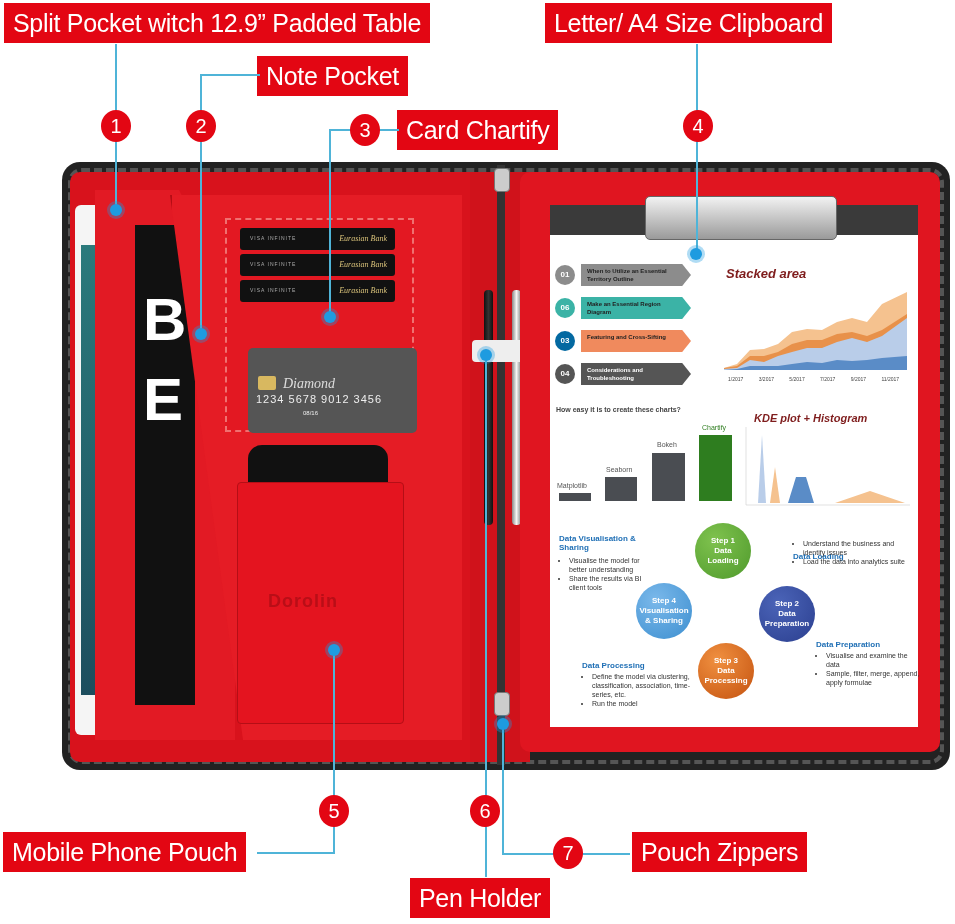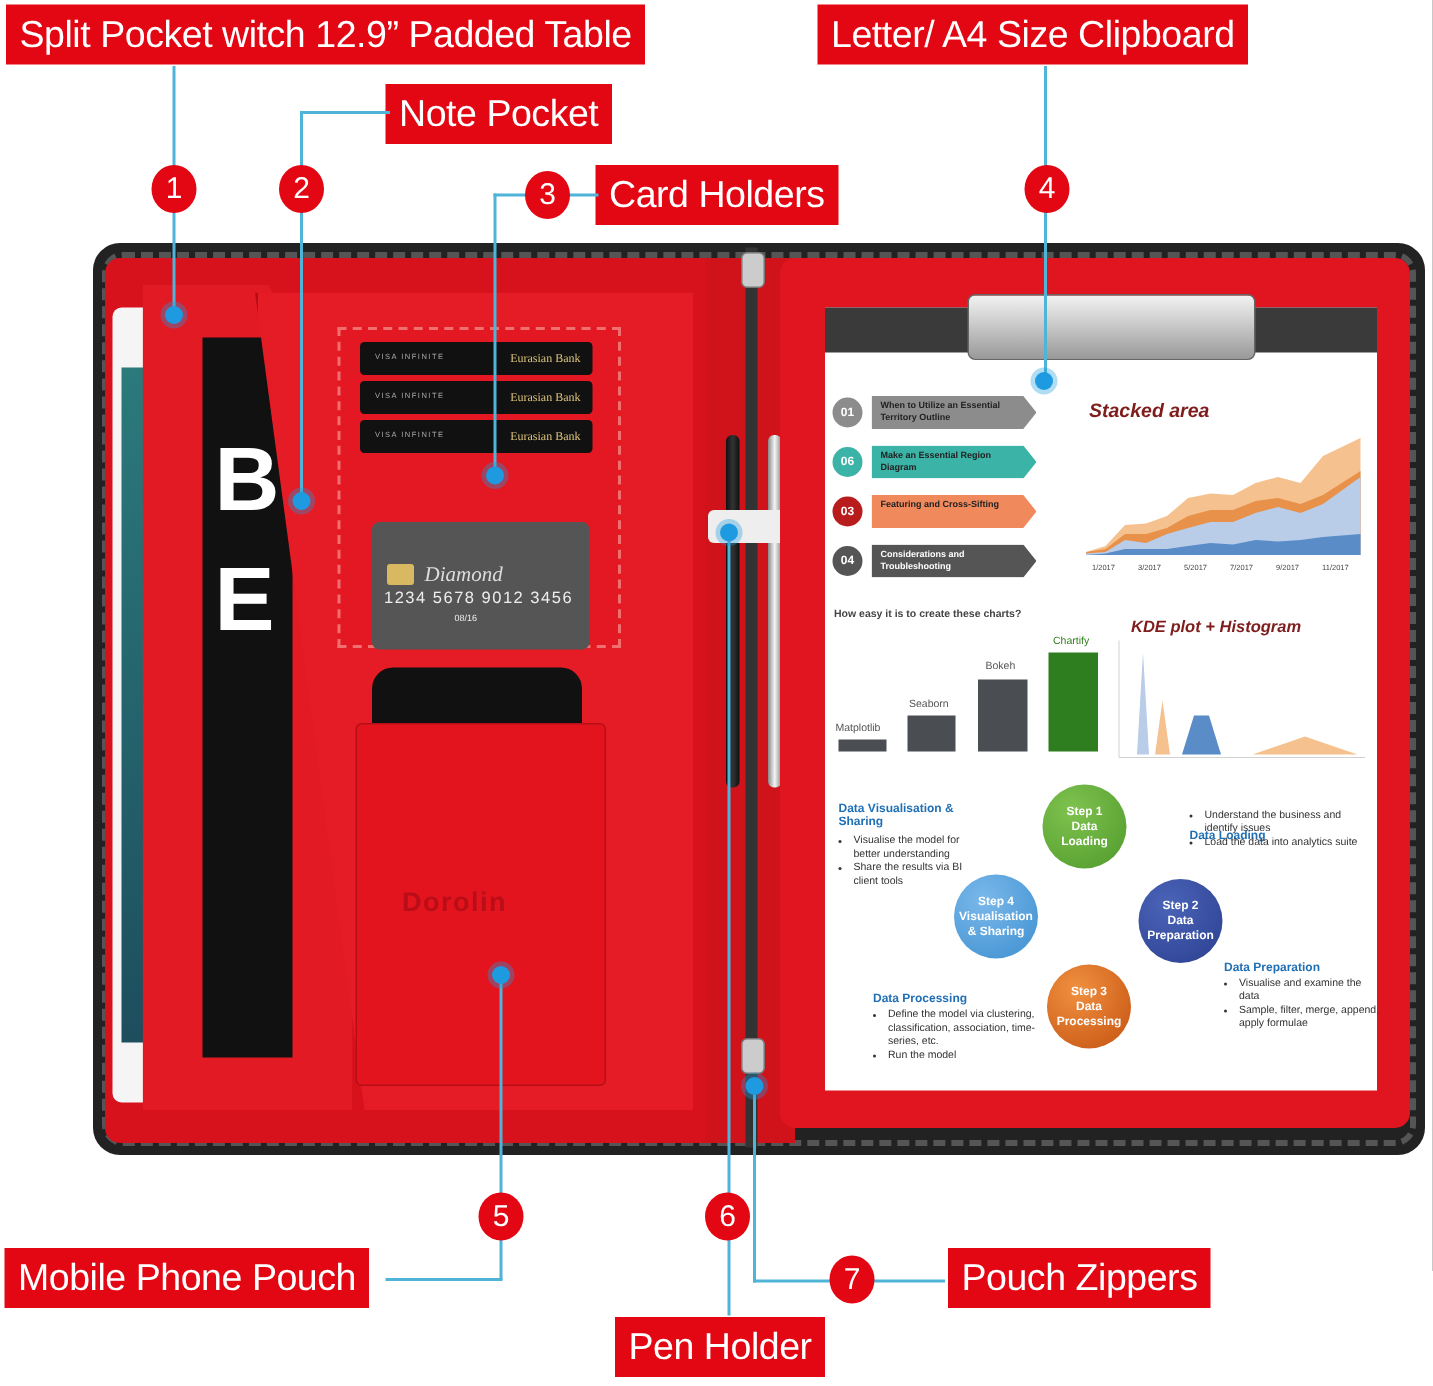--- a/index.html
+++ b/index.html
@@ -13,23 +13,23 @@
   .zip-edge{position:absolute;inset:6px;border:4px dashed #555;border-radius:14px;}
   .left-inner{position:absolute;left:70px;top:172px;width:430px;height:590px;background:#d8121c;border-radius:10px;}
   .tablet{position:absolute;left:75px;top:205px;width:40px;height:530px;background:#f5f5f5;border-radius:6px;overflow:hidden;}
   .tablet .screen{position:absolute;left:6px;top:40px;right:0;bottom:40px;background:linear-gradient(#2b7a7c,#1d4e5e);}
   .split-pocket{position:absolute;left:95px;top:190px;width:140px;height:550px;background:#e21a24;clip-path:polygon(0 0,60% 0,100% 20%,100% 100%,0 100%);}
   .book{position:absolute;left:135px;top:225px;width:60px;height:480px;background:#111;}
   .book span{position:absolute;color:#fff;font-weight:bold;font-size:60px;left:8px;}
   .note-pocket{position:absolute;left:170px;top:195px;width:290px;height:545px;background:#e51c25;border-left:2px solid #b50d15;clip-path:polygon(0 0,100% 0,100% 100%,25% 100%);}
   .card-panel{position:absolute;left:225px;top:218px;width:185px;height:210px;background:#e31822;border:2px dashed #f07070;}
   .card{position:absolute;left:240px;width:155px;height:22px;background:#111;border-radius:3px;color:#d9c27a;font-size:7px;}
-  .card .bank{position:absolute;right:8px;top:6px;font-family:"Liberation Serif",serif;font-size:8px;}
+  .card .bank{position:absolute;right:8px;top:6px;font-family:"Liberation Serif",serif;font-size:8px;font-style:italic;}
   .card .visa{position:absolute;left:10px;top:7px;color:#aaa;font-size:5px;letter-spacing:1px;}
-  .big-card{position:absolute;left:248px;top:348px;width:145px;height:85px;background:#555;border-radius:5px;color:#eee;}
+  .big-card{position:absolute;left:248px;top:348px;width:169px;height:85px;background:#555;border-radius:5px;color:#eee;}
   .big-card .num{position:absolute;left:8px;top:45px;font-size:11px;letter-spacing:1px;}
   .big-card .dia{position:absolute;left:35px;top:28px;font-family:"Liberation Serif",serif;font-style:italic;font-size:14px;color:#ddd;}
   .big-card .exp{position:absolute;left:55px;top:62px;font-size:6px;}
   .big-card .chip{position:absolute;left:10px;top:28px;width:18px;height:14px;background:#d8b860;border-radius:2px;}
   .phone{position:absolute;left:248px;top:445px;width:140px;height:60px;background:#111;border-radius:14px 14px 0 0;}
   .phone-pouch{position:absolute;left:237px;top:482px;width:165px;height:240px;background:#e4141f;border:1px solid #b50e16;border-radius:4px;}
   .phone-pouch .brand{position:absolute;left:30px;top:108px;font-size:18px;color:#b90e17;font-weight:bold;letter-spacing:1px;}
   .spine{position:absolute;left:470px;top:172px;width:60px;height:590px;background:#d0121b;}
   .zip{position:absolute;left:497px;top:165px;width:8px;height:600px;background:#333;}
   .zip-pull{position:absolute;width:14px;height:22px;background:#ccc;border-radius:4px;border:1px solid #777;}
@@ -106,21 +106,21 @@
 
 <div class="step-row" style="top:264px">
   <div class="step-num" style="background:#8c8c8c">01</div>
   <div class="step-bar" style="background:#8c8c8c">When to Utilize an Essential Territory Outline</div>
 </div>
 <div class="step-row" style="top:297px">
   <div class="step-num" style="background:#3bb3a6">06</div>
   <div class="step-bar" style="background:#3bb3a6">Make an Essential Region Diagram</div>
 </div>
 <div class="step-row" style="top:330px">
-  <div class="step-num" style="background:#b91c1c">03</div>
+  <div class="step-num" style="background:#0369a1">03</div>
   <div class="step-bar" style="background:#f08a5d">Featuring and Cross-Sifting</div>
 </div>
 <div class="step-row" style="top:363px">
   <div class="step-num" style="background:#555">04</div>
   <div class="step-bar" style="background:#555;color:#fff">Considerations and Troubleshooting</div>
 </div>
 
 <div class="chart-title" style="left:726px;top:266px;font-size:13px">Stacked area</div>
 <svg style="position:absolute;left:712px;top:284px" width="205" height="100">
   <polygon points="12,84 25,80 38,66 52,65 66,60 80,48 95,45 110,46 125,38 140,34 155,38 170,20 195,8 195,86 12,86" fill="#f5c28f"></polygon>
@@ -207,17 +207,17 @@
 <div class="badge" style="left:101px;top:110px">1</div>
 <div class="badge" style="left:186px;top:110px">2</div>
 <div class="badge" style="left:350px;top:114px">3</div>
 <div class="badge" style="left:683px;top:110px">4</div>
 <div class="badge" style="left:319px;top:795px">5</div>
 <div class="badge" style="left:470px;top:795px">6</div>
 <div class="badge" style="left:553px;top:837px">7</div>
 
 <div class="label" style="left:4px;top:3px">Split Pocket witch 12.9” Padded Table</div>
 <div class="label" style="left:257px;top:56px">Note Pocket</div>
-<div class="label" style="left:397px;top:110px">Card Holders</div>
+<div class="label" style="left:397px;top:110px">Card Chartify</div>
 <div class="label" style="left:545px;top:3px">Letter/ A4 Size Clipboard</div>
 <div class="label" style="left:3px;top:832px">Mobile Phone Pouch</div>
 <div class="label" style="left:410px;top:878px">Pen Holder</div>
 <div class="label" style="left:632px;top:832px">Pouch Zippers</div>
 
 </body></html>

